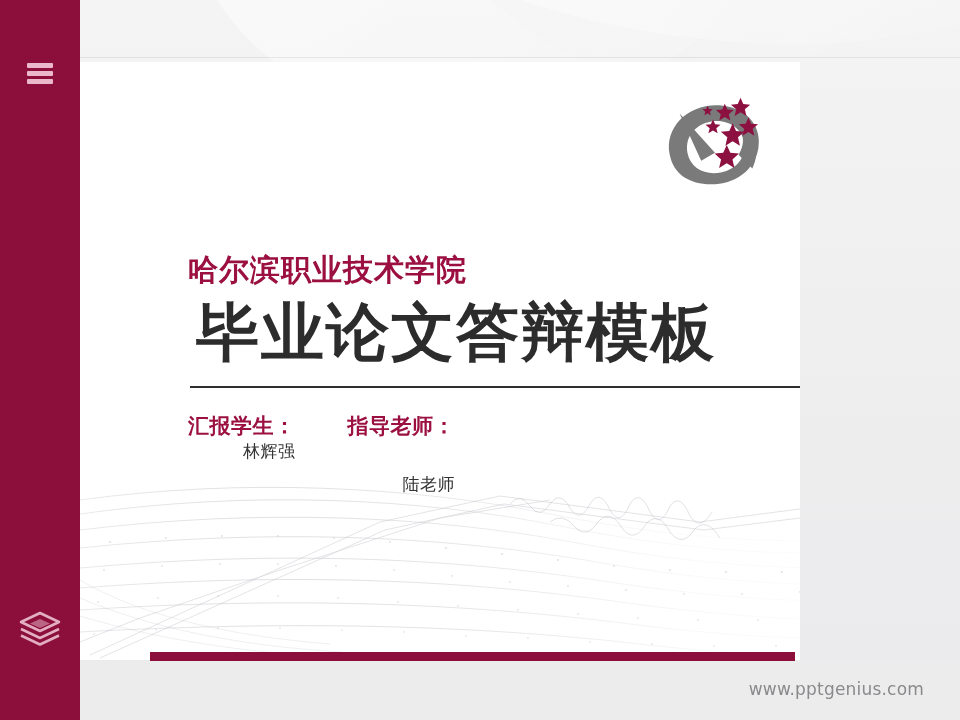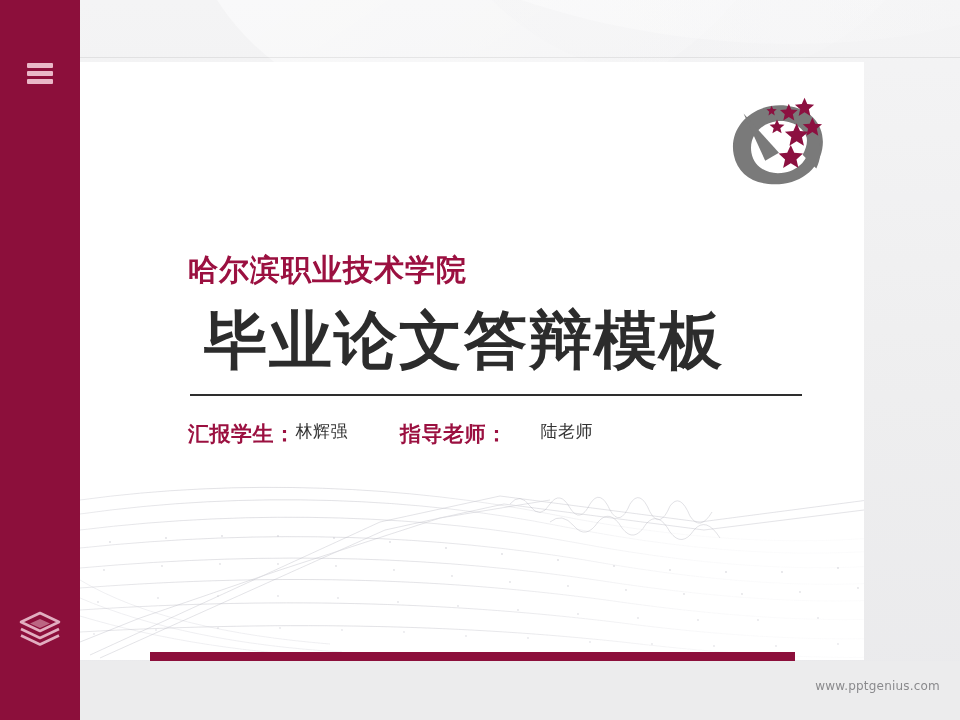--- a/index.html
+++ b/index.html
@@ -80,21 +80,21 @@
     height: 5px;
     border-radius: 1px;
     background: #eab8c8;
   }
   .layers-svg { display: block; }
 
   
   .card {
     position: absolute;
     left: 80px; top: 62px;
-    width: 784px; height: 598px;
+    width: 720px; height: 598px;
     background: #ffffff;
     overflow: hidden;
     z-index: 3;
     font-family: Liberation Serif, serif;
   }
 
   
   .mesh {
     position: absolute;
     left: 0; bottom: 0;
@@ -124,36 +124,36 @@
     line-height: 1.2;
     margin: 0 0 6px 0;
     white-space: nowrap;
   }
   .title {
     font-size: 63px;
     font-weight: bold;
     color: #2c2c2c;
     letter-spacing: 2px;
     line-height: 1.18;
-    margin: 16px;
+    margin: 8px;
     white-space: nowrap;
   }
   .rule {
     width: 612px;
     height: 2px;
     background: #2e2e2e;
     margin: 16px 0 0 2px;
   }
   .byline {
     margin-top: 24px;
     display: flex;
     align-items: baseline;
     white-space: nowrap;
   }
-  .by-item { display: inline-flex; align-items: flex-start; }
+  .by-item { display: inline-flex; align-items: flex-end; flex-direction: column; }
   .by-item + .by-item { margin-left: 52px; gap: 33px; }
   .by-label {
     font-size: 21px;
     font-weight: bold;
     color: #9b1040;
     letter-spacing: 0.5px;
   }
   .by-value {
     font-size: 17px;
     color: #333333;
@@ -170,22 +170,22 @@
   }
   .footer {
     position: absolute;
     left: 80px; top: 661px;
     width: 880px; height: 59px;
     background: #ececed;
     z-index: 4;
   }
   .footer-url {
     position: absolute;
-    right: 20px; top: 18px;
-    font-size: 12px;
+    right: 36px; top: 18px;
+    font-size: 17px;
     color: #8a8a8d;
     letter-spacing: 0.2px;
   }
 </style>
 </head>
 <body>
 
 <div id="slide">
 
   <div class="bg-canvas">

